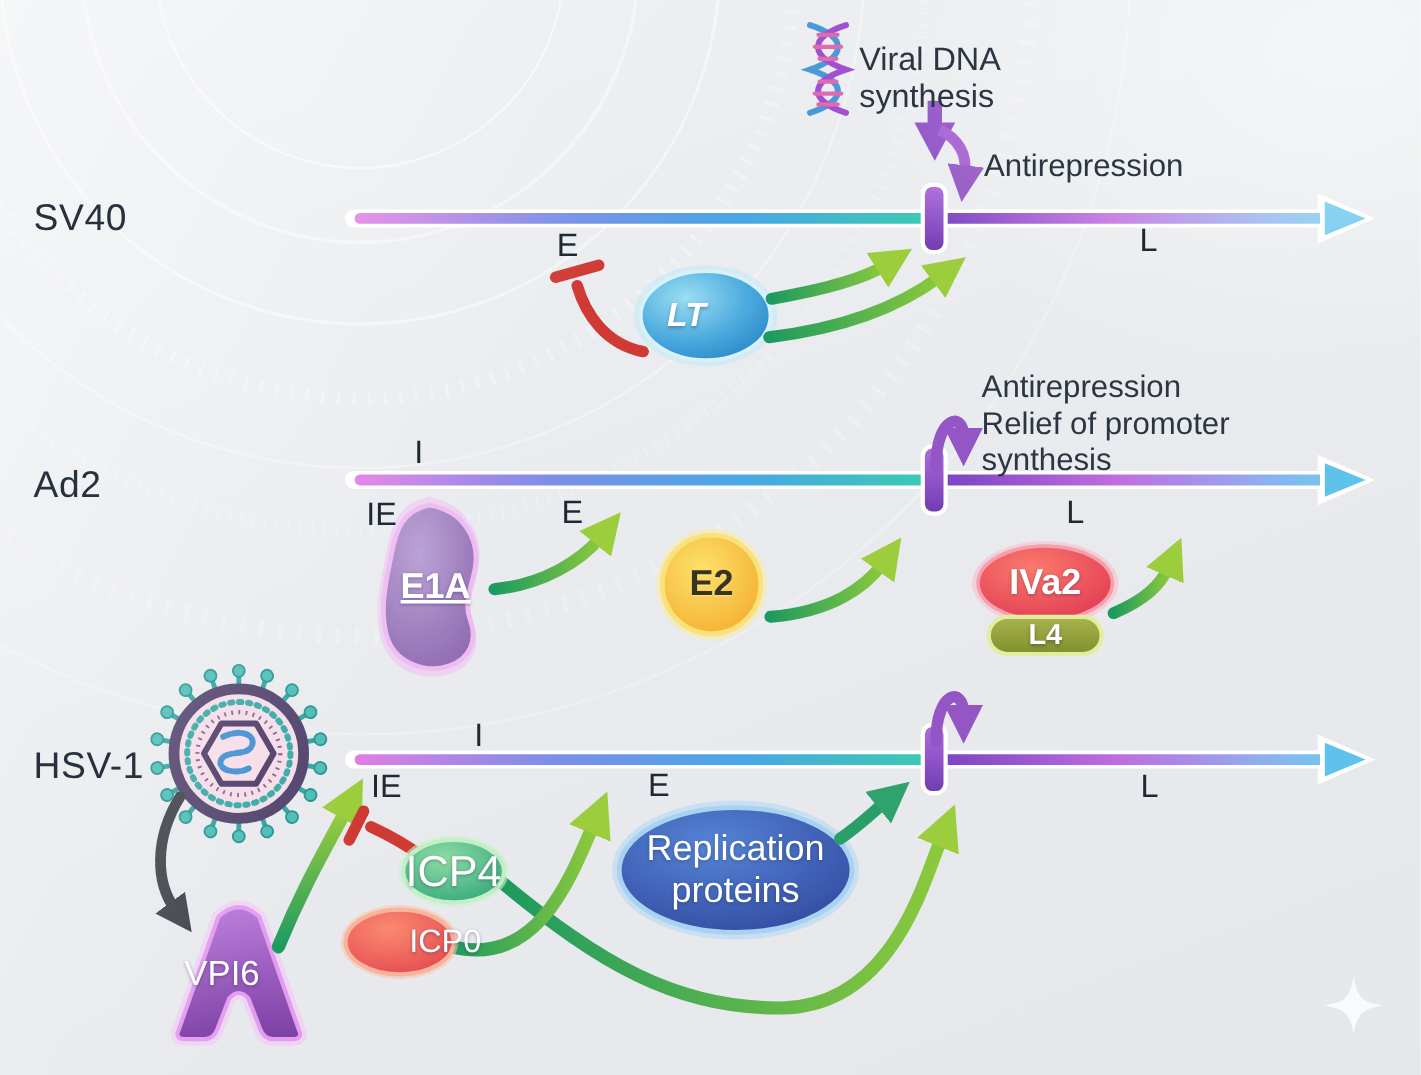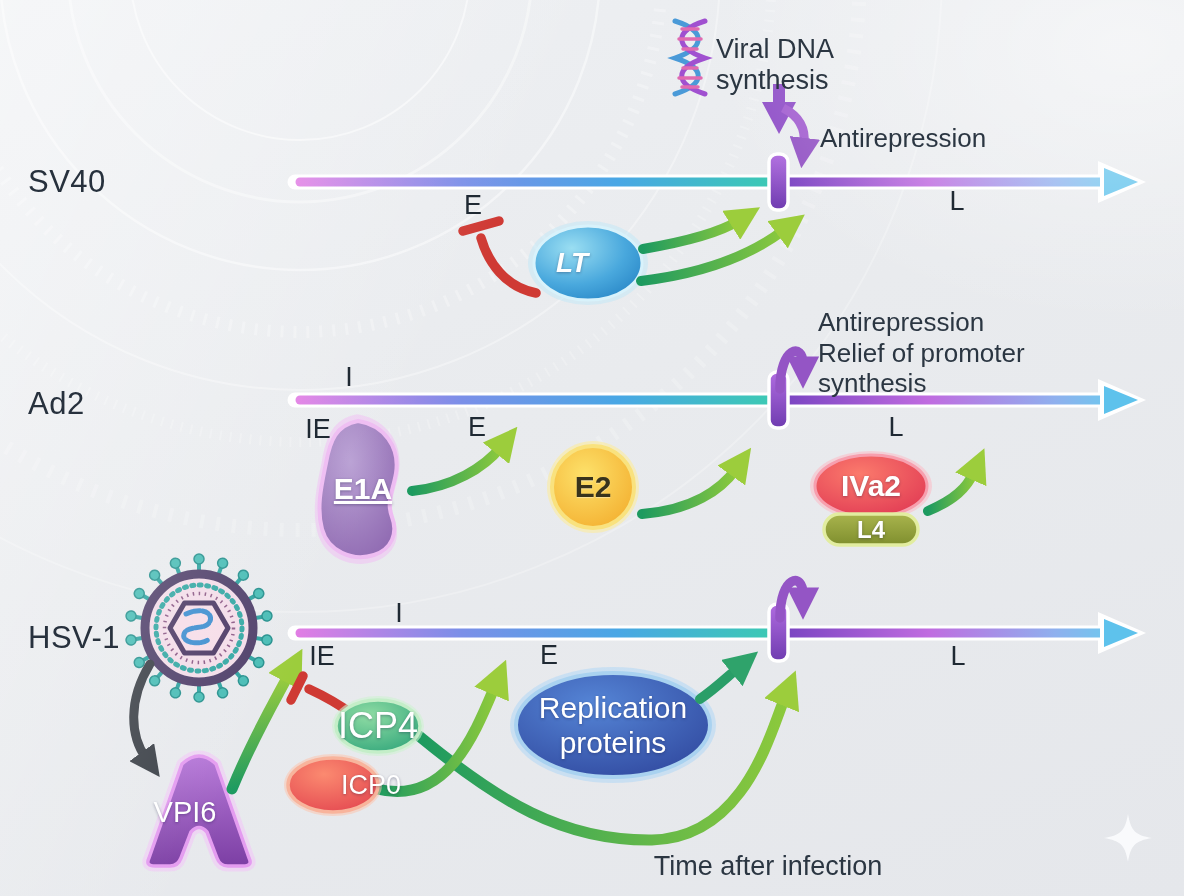--- a/index.html
+++ b/index.html
@@ -293,15 +293,14 @@
 <div class="protein" style="left:572px;top:263px;font-size:28px;font-style:italic;">LT</div>
 <div class="protein" style="left:363px;top:489px;font-size:30px;text-decoration:underline;">E1A</div>
 <div class="protein dark" style="left:593px;top:487px;font-size:30px;">E2</div>
 <div class="protein" style="left:871px;top:486px;font-size:30px;">IVa2</div>
 <div class="protein" style="left:871px;top:530px;font-size:24px;">L4</div>
 <div class="protein" style="left:185px;top:812px;font-size:29px;font-weight:400;">VPI6</div>
 <div class="protein" style="left:378px;top:726px;font-size:36px;font-weight:400;">ICP4</div>
 <div class="protein" style="left:335px;top:785px;font-size:27px;font-weight:400;margin-left:36px;">ICP0</div>
 <div class="protein wrap" style="left:613px;top:725px;font-size:30px;font-weight:400;width:170px;white-space:normal;">Replication proteins</div>
 
-<div class="lbl note ctr" style="left:768px;top:866px;font-size:27px;">Time after infection</div>
 
 </div>
 
 </body></html>

